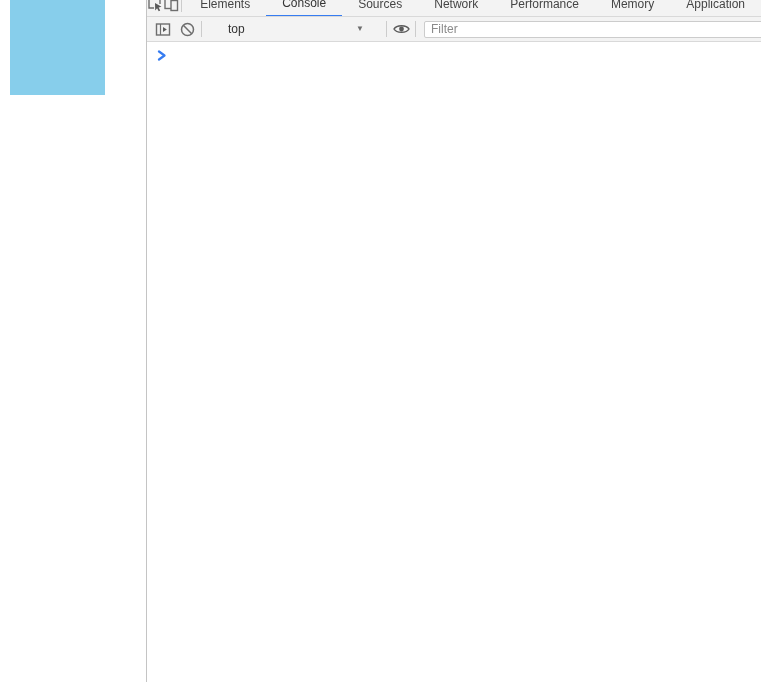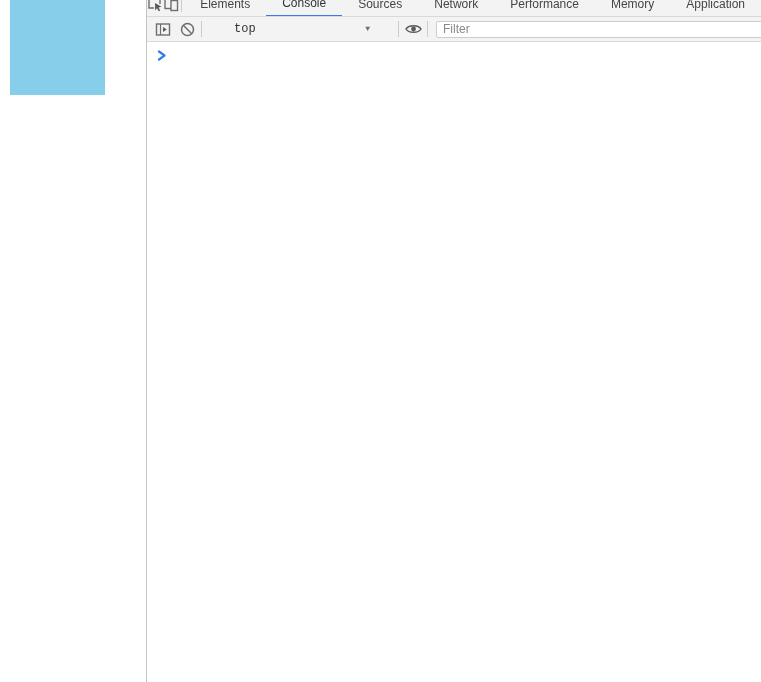--- a/index.html
+++ b/index.html
@@ -31,22 +31,22 @@
   .tab { display: flex; align-items: center; height: 26px; padding: 0 16px;
          font-size: 12px; color: #454545; cursor: pointer; white-space: nowrap; }
   .tab.active { border-bottom: 2px solid var(--accent_blue, #367CF1); color: #333; }
 
   .console-toolbar { height: 25px; flex: 0 0 25px; background: var(--toolbar_bg, #f3f3f3);
                      border-bottom: 1px solid var(--border, #d9d9d9);
                      display: flex; align-items: center; padding-left: 4px; }
   .console-toolbar .icon-btn { width: 24px; height: 24px; }
 
   .context-select { display: flex; align-items: center; justify-content: space-between;
-                    width: 152px; height: 20px; margin: 0 20px; padding: 0 6px 0 10px;
-                    font-size: 12px; color: #333; cursor: pointer; font-family: Liberation Mono, monospace; }
+                    width: 152px; height: 20px; margin: 0 14px; padding: 0 6px 0 10px;
+                    font-size: 12px; color: #333; cursor: pointer; }
   .caret { font-size: 8px; color: #6e6e6e; line-height: 1; }
 
   .filter-input { flex: 1 1 auto; height: 17px; margin-left: 6px; margin-right: -2px;
                   border: 1px solid #ccc; border-radius: 2px; background: #fff;
                   font-family: "Liberation Sans", sans-serif; font-size: 12px; color: #333;
                   padding: 0 6px; outline: none; }
   .filter-input::placeholder { color: #8a8a8a; }
 
   .console-area { flex: 1 1 auto; background: #fff; }
   .prompt-row { display: flex; align-items: flex-start; padding: 8px 0 0 10px; }

